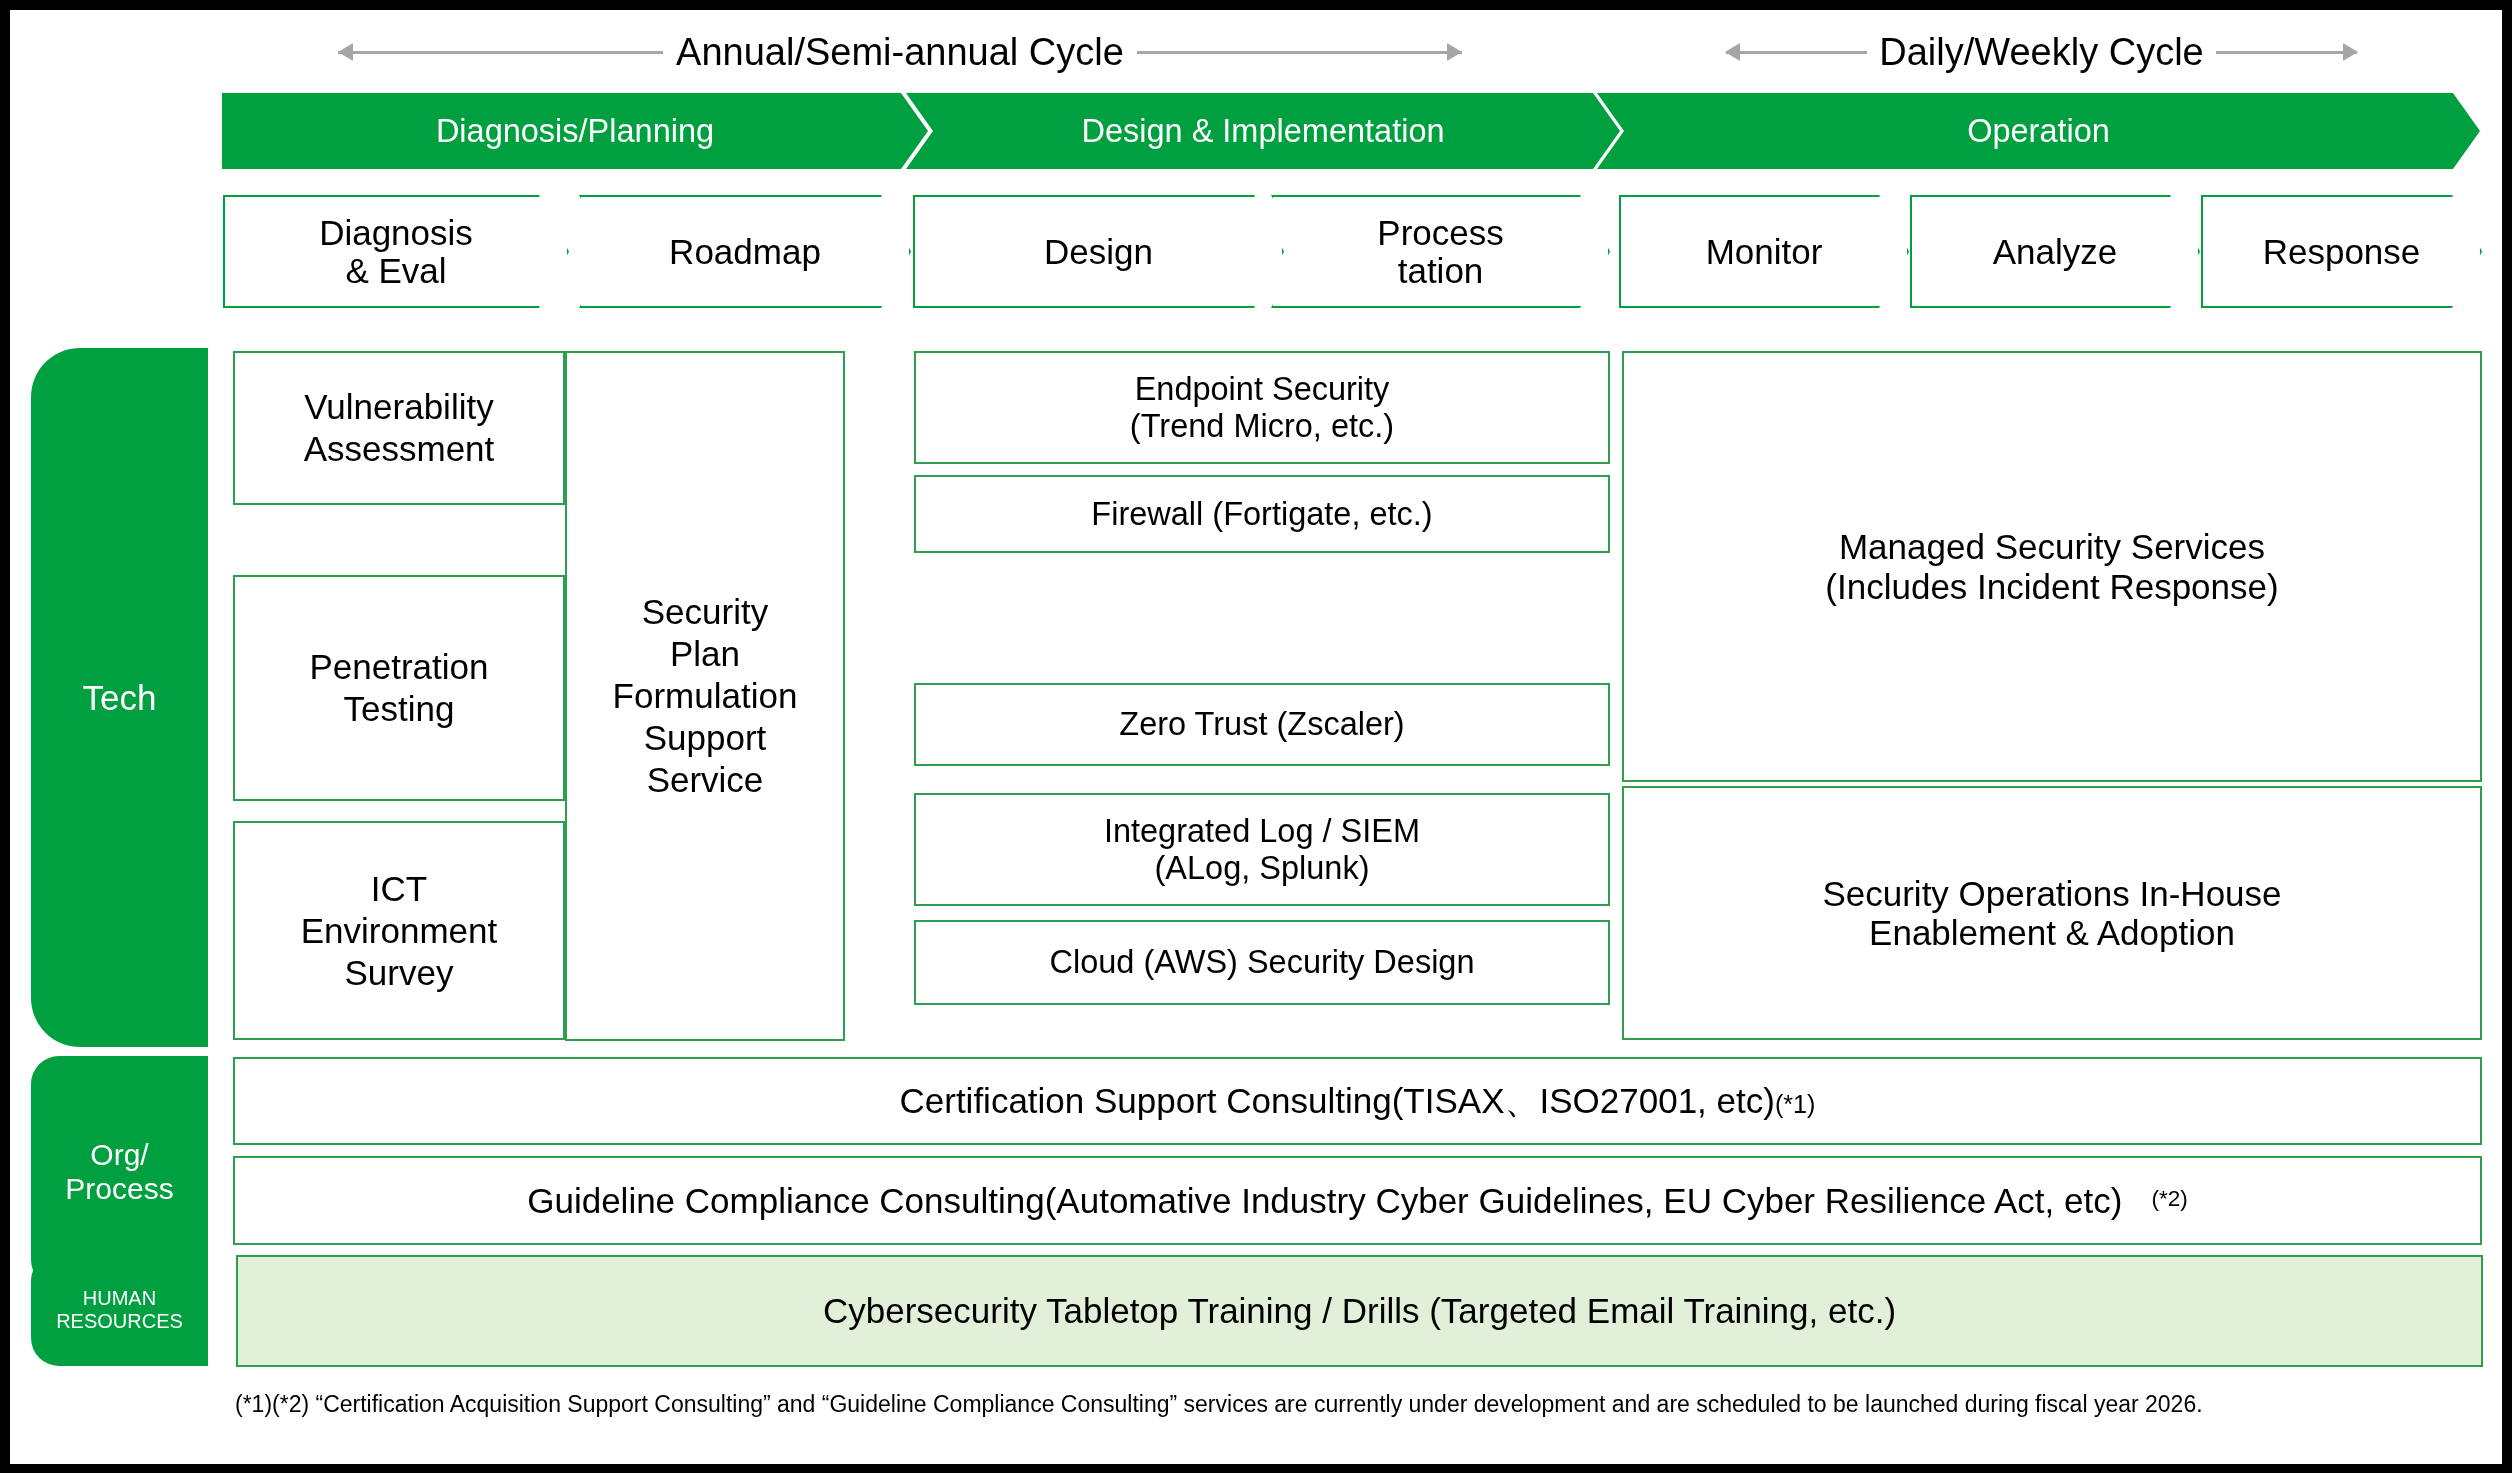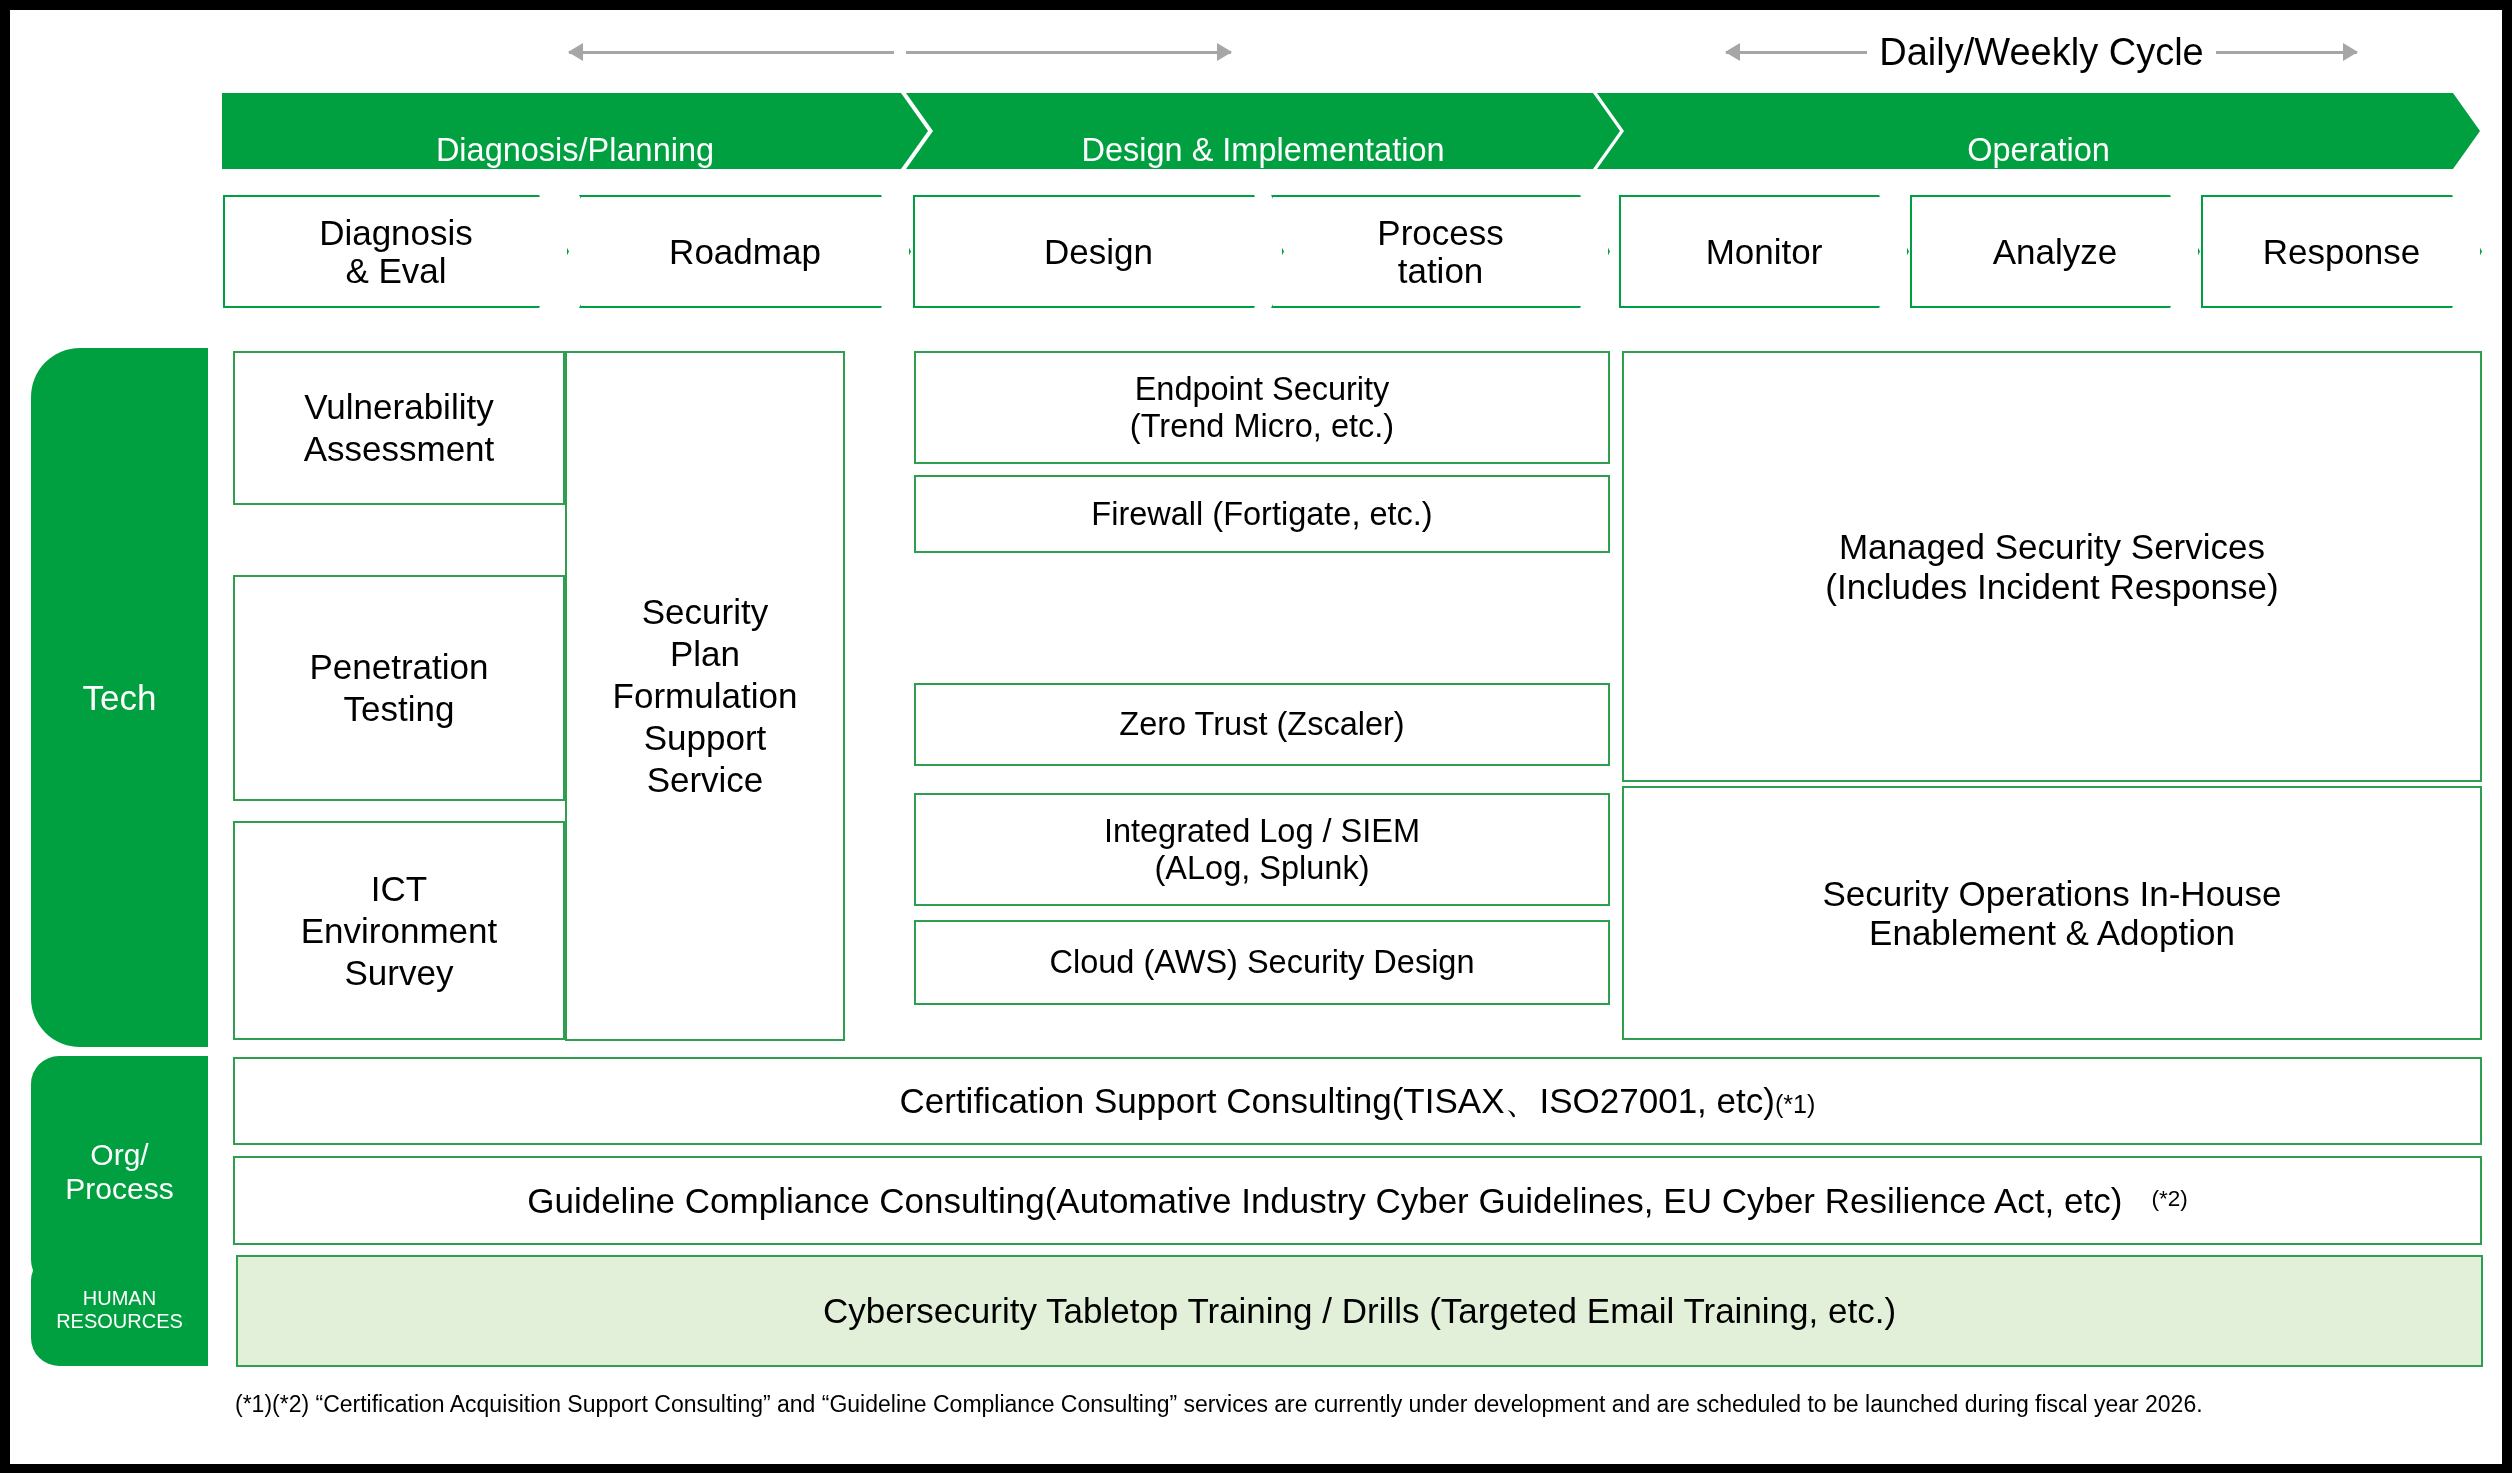--- a/index.html
+++ b/index.html
@@ -83,21 +83,21 @@
     width: 2492px;
   }
   .phase {
     position: absolute;
     top: 0;
     height: 76px;
     background: #00A040;
     color: #ffffff;
     font-size: 32.5px;
     display: flex;
-    align-items: flex-end;
+    align-items: center;
     justify-content: center;
     clip-path: polygon(0 0, calc(100% - 27px) 0, 100% 50%, calc(100% - 27px) 100%, 0 100%);
   }
   .phase.with-notch {
     clip-path: polygon(0 0, calc(100% - 27px) 0, 100% 50%, calc(100% - 27px) 100%, 0 100%, 27px 50%);
   }
 
   
   .step-row {
     position: absolute;
@@ -195,20 +195,21 @@
 </style>
 </head>
 <body>
 
 <div class="page">
   <div class="canvas">
 
     <div class="cycle-row">
       <div class="cycle" style="left:212px; width:1356px;">
         <div class="bar left" style="width:325px;"></div>
+        <div class="label">Annual/Semi-annual Cycle</div>
         <div class="bar right" style="width:325px;"></div>
       </div>
       <div class="cycle" style="left:1590px; width:883px;">
         <div class="bar left" style="width:141px;"></div>
         <div class="label">Daily/Weekly Cycle</div>
         <div class="bar right" style="width:141px;"></div>
       </div>
     </div>
 
     <div class="phase-row">

